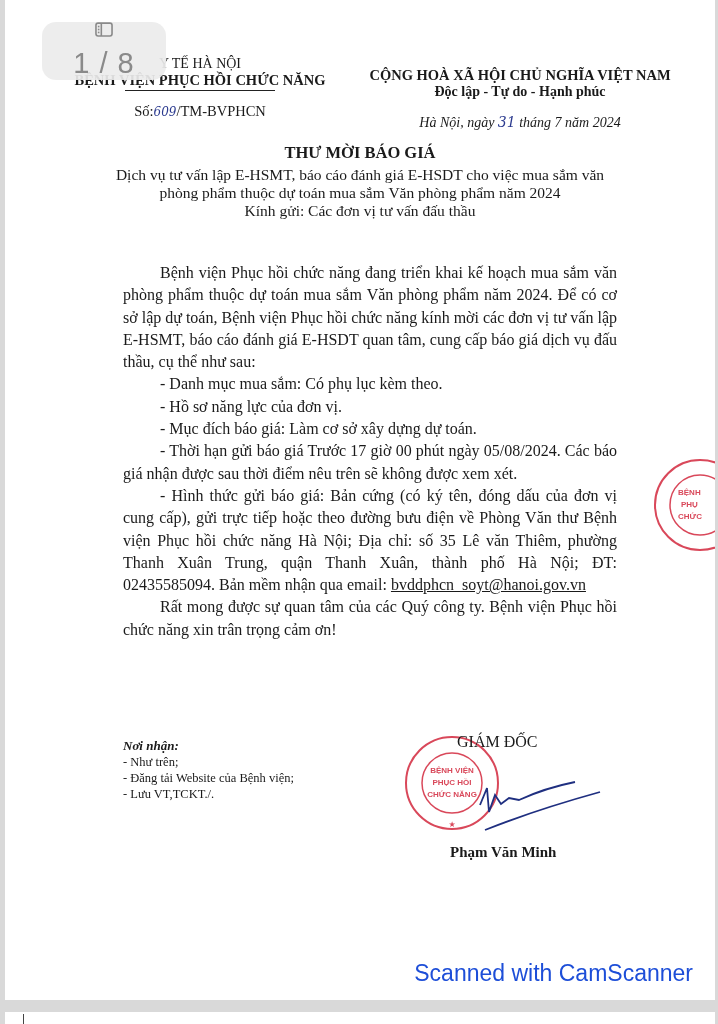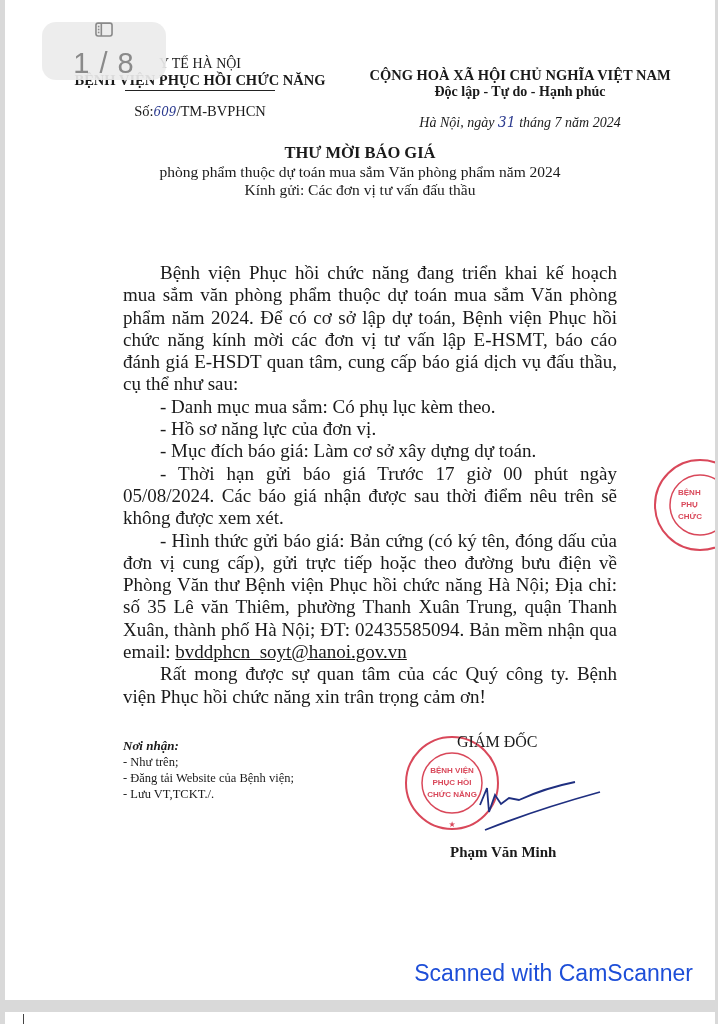--- a/index.html
+++ b/index.html
@@ -8,21 +8,21 @@
   .next-page { position:absolute; left:5px; top:1012px; width:710px; height:20px; background:#ffffff; }
   .next-page .tick { position:absolute; left:18px; top:2px; width:1px; height:10px; background:#444; }
   .abs { position:absolute; }
   .counter { position:absolute; left:42px; top:22px; width:124px; height:58px; background:rgba(235,235,235,0.92); border-radius:14px; display:flex; align-items:center; justify-content:center; gap:10px;flex-direction:column; }
   .counter-text { font-family:"Liberation Sans", sans-serif; font-size:29px; color:#8a8a8a; letter-spacing:1px; }
   .hdr { font-size:14.5px; text-align:center; white-space:nowrap; }
   .bold { font-weight:bold; }
   .ital { font-style:italic; }
   .ul { }
   .hand { color:#2b3a8f; font-style:italic; font-family:"DejaVu Serif", serif; font-size:12px; }
-  .body-text { position:absolute; left:118px; width:494px; font-size:19px; line-height:22.3px; text-align:justify; }
+  .body-text { position:absolute; left:118px; width:494px; font-size:16px; line-height:22.3px; text-align:justify; }
   .indent { text-indent:37px; }
   p { margin:0; }
   .email { text-decoration:underline; }
   .recv { position:absolute; left:118px; top:738px; font-size:12.5px; line-height:16px; }
   .sig-title { position:absolute; left:452px; top:733px; font-size:16px; font-weight:normal; }
   .sig-name { position:absolute; left:445px; top:844px; font-size:15px; font-weight:bold; }
   .footer { position:absolute; right:22px; top:960px; font-family:"Liberation Sans", sans-serif; font-size:23px; color:#1d4ed8; }
 </style>
 </head>
 <body>
@@ -41,20 +41,21 @@
   <div class="abs hdr" style="left:355px; top:55px; width:320px;margin-top:12px;">
     <div class="bold" style="font-size:14.5px;">CỘNG HOÀ XÃ HỘI CHỦ NGHĨA VIỆT NAM</div>
     <div class="bold ul" style="font-size:14px;">Độc lập - Tự do - Hạnh phúc</div>
     <div class="ital" style="font-size:14px; margin-top:14px;">
       <span>Hà Nội, ngày </span><span class="hand" style="font-size:14px;">31</span><span> tháng 7 năm 2024</span>
     </div>
   </div>
 
   <div class="abs" style="left:0; top:143px; width:710px; text-align:center;">
     <div class="bold" style="font-size:16.5px;">THƯ MỜI BÁO GIÁ</div>
+    <div style="font-size:15.5px; margin-top:3px;">Dịch vụ tư vấn lập E-HSMT, báo cáo đánh giá E-HSDT cho việc mua sắm văn</div>
     <div style="font-size:15.5px;">phòng phẩm thuộc dự toán mua sắm Văn phòng phẩm năm 2024</div>
     <div style="font-size:15.5px; ">Kính gửi: Các đơn vị tư vấn đấu thầu</div>
   </div>
 
   <div class="body-text" style="top:262px;">
     <p class="indent">Bệnh viện Phục hồi chức năng đang triển khai kế hoạch mua sắm văn phòng phẩm thuộc dự toán mua sắm Văn phòng phẩm năm 2024. Để có cơ sở lập dự toán, Bệnh viện Phục hồi chức năng kính mời các đơn vị tư vấn lập E-HSMT, báo cáo đánh giá E-HSDT quan tâm, cung cấp báo giá dịch vụ đấu thầu, cụ thể như sau:</p>
     <p class="indent">- Danh mục mua sắm: Có phụ lục kèm theo.</p>
     <p class="indent">- Hồ sơ năng lực của đơn vị.</p>
     <p class="indent">- Mục đích báo giá: Làm cơ sở xây dựng dự toán.</p>
     <p class="indent">- Thời hạn gửi báo giá Trước 17 giờ 00 phút ngày  05/08/2024. Các báo giá nhận được sau thời điểm nêu trên sẽ không được xem xét.</p>

